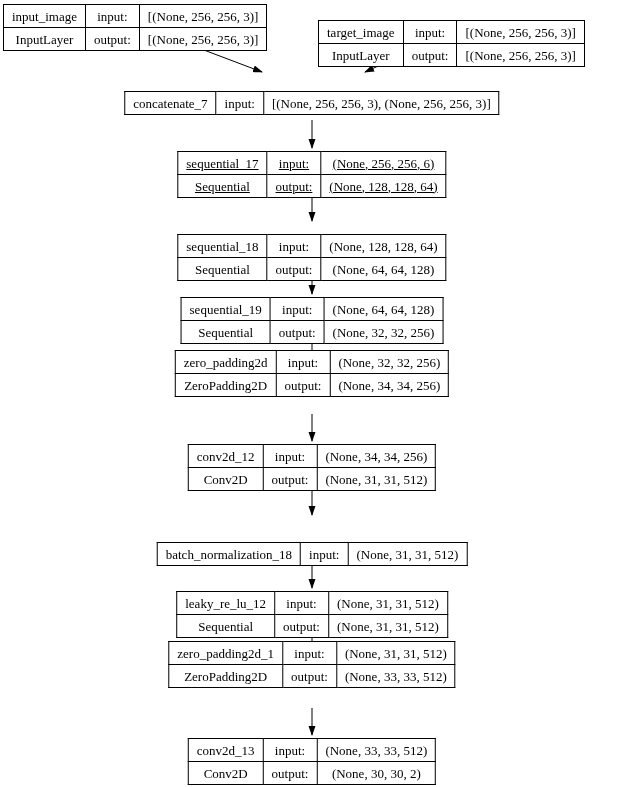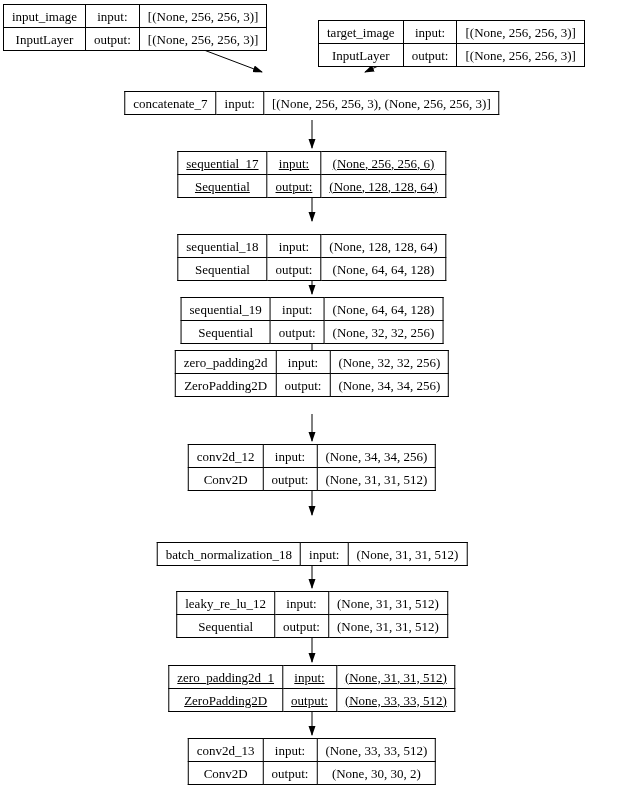--- a/index.html
+++ b/index.html
@@ -35,21 +35,21 @@
   .n0  { left: 3px;   top: 4px; }
   .n1  { left: 318px; top: 20px; }
   .n2  { top: 91px; }
   .n3  { top: 151px; text-decoration: underline; }
   .n4  { top: 234px; }
   .n5  { top: 297px; }
   .n6  { top: 350px; padding-left: 32px; }
   .n7  { top: 444px; }
   .n8  { top: 518px; margin-top: 24px; }
   .n9  { top: 591px; }
-  .n10 { top: 665px; text-decoration: underline; }
+  .n10 { top: 641px; }
   .n11 { top: 738px; font-family: Liberation Serif, serif; }
   #edge-layer {
     position: absolute;
     left: 0; top: 0;
     width: 629px;
     height: 787px;
     pointer-events: none;
   }
   #edge-layer line { stroke: #000000; stroke-width: 1; }
 </style>

